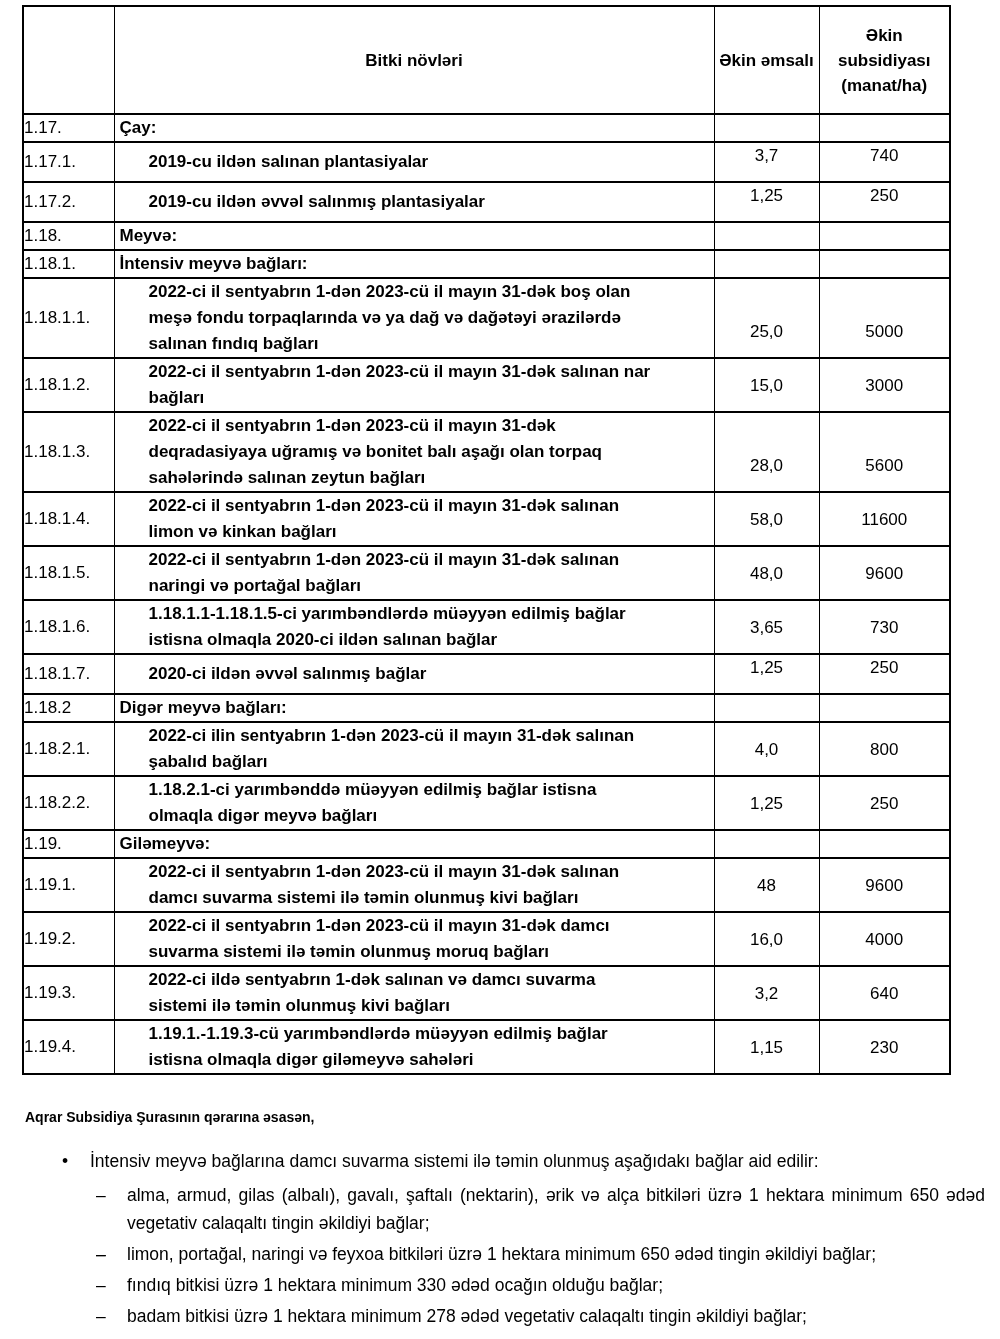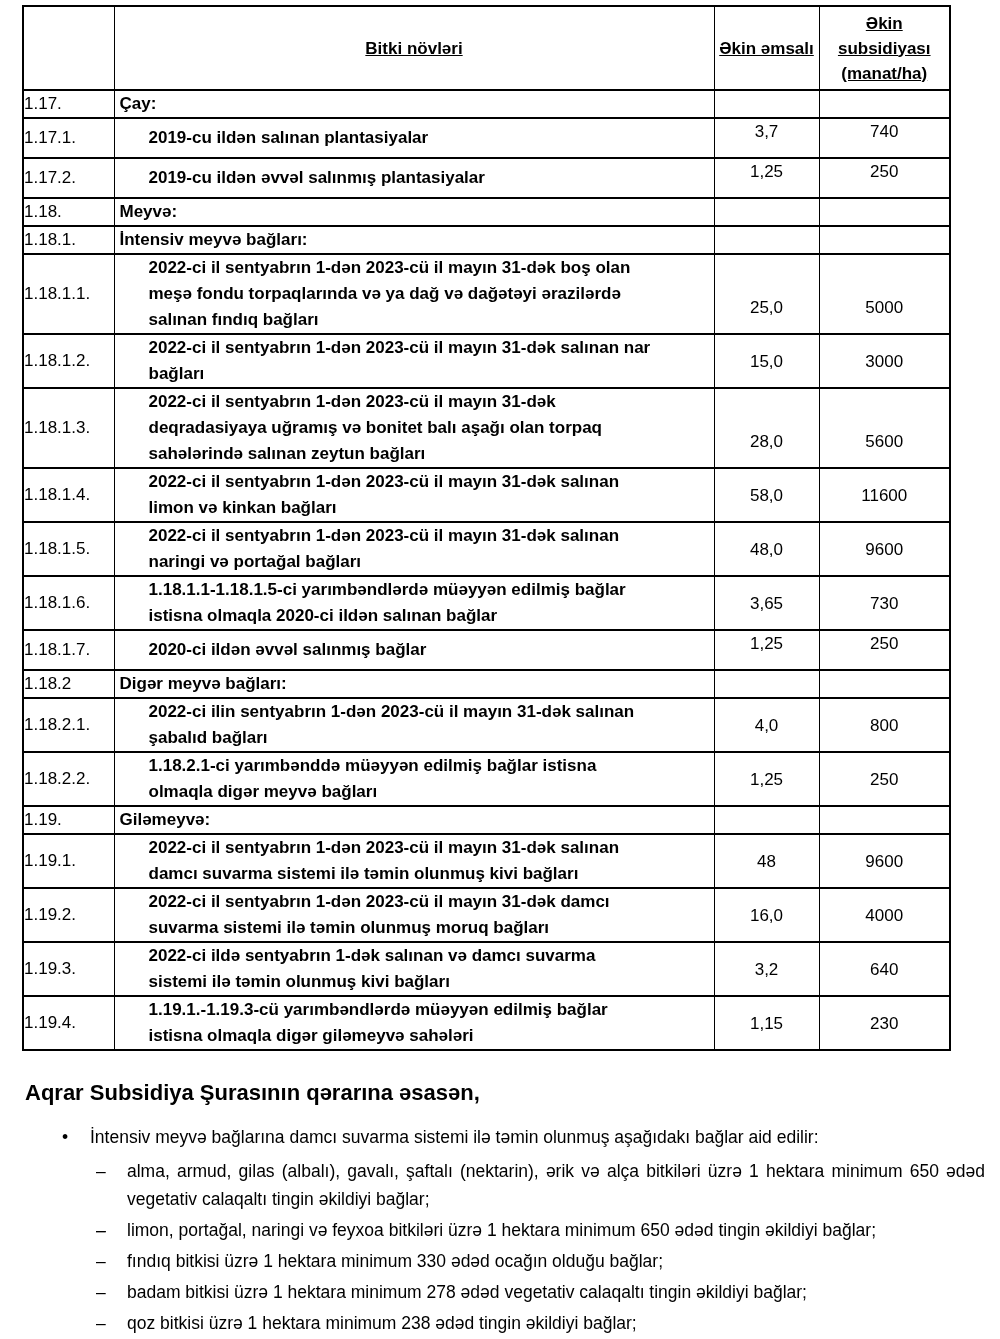--- a/index.html
+++ b/index.html
@@ -31,22 +31,21 @@
     font-size: 17px;
     line-height: 26px;
     padding: 0;
     overflow: hidden;
   }
   thead th {
     font-weight: bold;
     vertical-align: middle;
     height: 78px;
     line-height: 25px;
-    padding: 2px 4px;
-    text-decoration: underline;
+    padding: 14px 4px;
   }
   td.num {
     vertical-align: middle;
     white-space: nowrap;
   }
   td.desc {
     vertical-align: middle;
     padding-left: 34px;
     padding-right: 6px;
     white-space: pre-line;
@@ -55,21 +54,21 @@
   tr.category td.desc { padding-left: 5px; }
   td.coef, td.sub {
     text-align: center;
     vertical-align: bottom;
     padding-bottom: 12px;
   }
 
   
   .footer-heading {
     margin: 30px 15px 0 25px;
-    font-size: 22px;
+    font-size: 14px;
     font-weight: bold;
     line-height: 24px;
   }
   .bullet-item {
     position: relative;
     margin: 18px 15px 0 62px;
     padding-left: 28px;
     font-size: 17.5px;
     line-height: 28px;
     text-align: justify;

